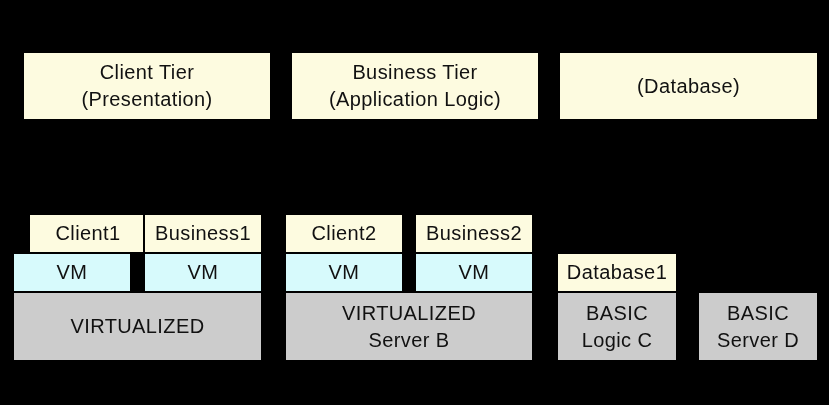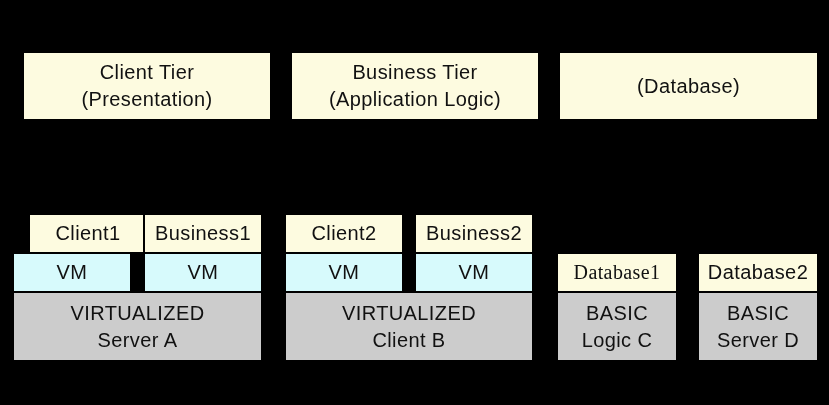--- a/index.html
+++ b/index.html
@@ -76,37 +76,35 @@
   <div class="box tier" style="left:558px; width:261px;">
     <div>(Database)</div>
   </div>
 
   <div class="box app" style="left:28px; width:120px;">Client1</div>
   <div class="box app" style="left:143px; width:120px;">Business1</div>
   <div class="box vm" style="left:12px; width:120px;">VM</div>
   <div class="box vm" style="left:143px; width:120px;">VM</div>
   <div class="box server" style="left:12px; width:251px;">
     <div>VIRTUALIZED</div>
-    <div>Server A</div>
   </div>
 
   <div class="box app" style="left:284px; width:120px;">Client2</div>
   <div class="box app" style="left:414px; width:120px;">Business2</div>
   <div class="box vm" style="left:284px; width:120px;">VM</div>
   <div class="box vm" style="left:414px; width:120px;">VM</div>
   <div class="box server" style="left:284px; width:250px;">
     <div>VIRTUALIZED</div>
-    <div>Client B</div>
+    <div>Server B</div>
   </div>
 
-  <div class="box db" style="left:556px; width:122px;font-family:Liberation Serif, serif;">Database1</div>
+  <div class="box db" style="left:556px; width:122px;">Database1</div>
   <div class="box server" style="left:556px; width:122px;">
     <div>BASIC</div>
     <div>Logic C</div>
   </div>
 
-  <div class="box db" style="left:697px; width:122px;">Database2</div>
   <div class="box server" style="left:697px; width:122px;">
     <div>BASIC</div>
     <div>Server D</div>
   </div>
 
 </div>
 
 </body></html>

